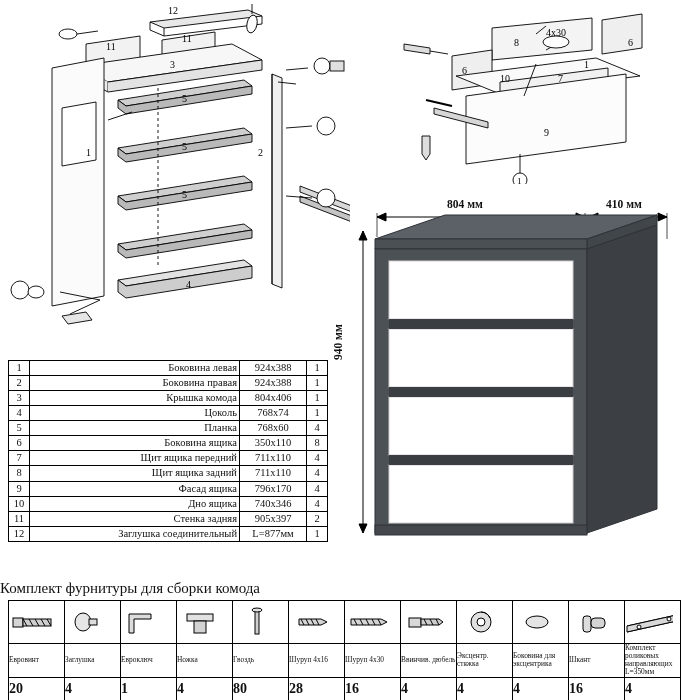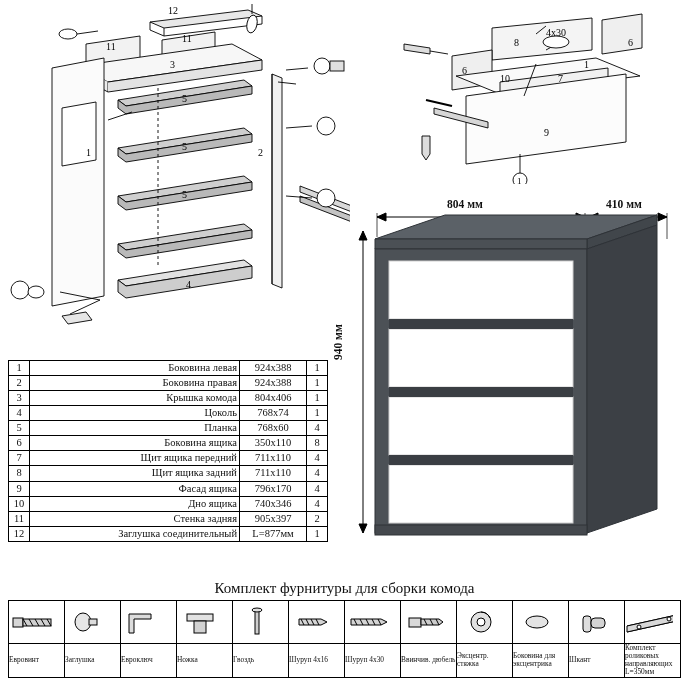--- a/index.html
+++ b/index.html
@@ -9,21 +9,21 @@
 
   
   .parts-table{position:absolute;left:8px;top:360px;width:320px;border-collapse:collapse;font-size:10.5px;}
   .parts-table td{border:1px solid #000;padding:1px 2px;line-height:1.15;}
   .pt-num{width:16px;text-align:center;}
   .pt-name{text-align:right;}
   .pt-size{width:62px;text-align:center;}
   .pt-qty{width:16px;text-align:center;}
 
   
-  .hw-title{position:absolute;left:0;top:580px;width:689px;text-align:center;font-size:15px;}
+  .hw-title{position:absolute;left:0;top:580px;width:689px;text-align:left;font-size:15px;}
   .hw-table{position:absolute;left:8px;top:600px;width:673px;border-collapse:collapse;font-size:7.4px;table-layout:fixed;}
   .hw-table td{border:1px solid #000;text-align:left;vertical-align:middle;padding:0;}
   .hw-img{height:42px;}
   .hw-name{height:22px;line-height:1.1;padding:0 1px;font-size:7.4px;}
   .hw-qty{height:22px;font-size:14px;font-weight:bold;}
 
   
   .dim{position:absolute;font-size:11.5px;font-weight:bold;}
   .dim-w{left:447px;top:198px;}
   .dim-d{left:606px;top:198px;}
@@ -363,16 +363,30 @@
           <td class="hw-name">Ножка</td>
           <td class="hw-name">Гвоздь</td>
           <td class="hw-name">Шуруп 4х16</td>
           <td class="hw-name">Шуруп 4х30</td>
           <td class="hw-name">Ввинчив. дюбель</td>
           <td class="hw-name">Эксцентр. стяжка</td>
           <td class="hw-name">Боковина для эксцентрика</td>
           <td class="hw-name">Шкант</td>
           <td class="hw-name">Комплект роликовых направляющих L=350мм</td>
         </tr>
+      <tr id="hw-qty-row">
+          <td class="hw-qty">20</td>
+          <td class="hw-qty">4</td>
+          <td class="hw-qty">1</td>
+          <td class="hw-qty">4</td>
+          <td class="hw-qty">80</td>
+          <td class="hw-qty">28</td>
+          <td class="hw-qty">16</td>
+          <td class="hw-qty">4</td>
+          <td class="hw-qty">4</td>
+          <td class="hw-qty">4</td>
+          <td class="hw-qty">16</td>
+          <td class="hw-qty">4</td>
+        </tr>
     </tbody>
   </table>
 
 </div>
 
 </body></html>

